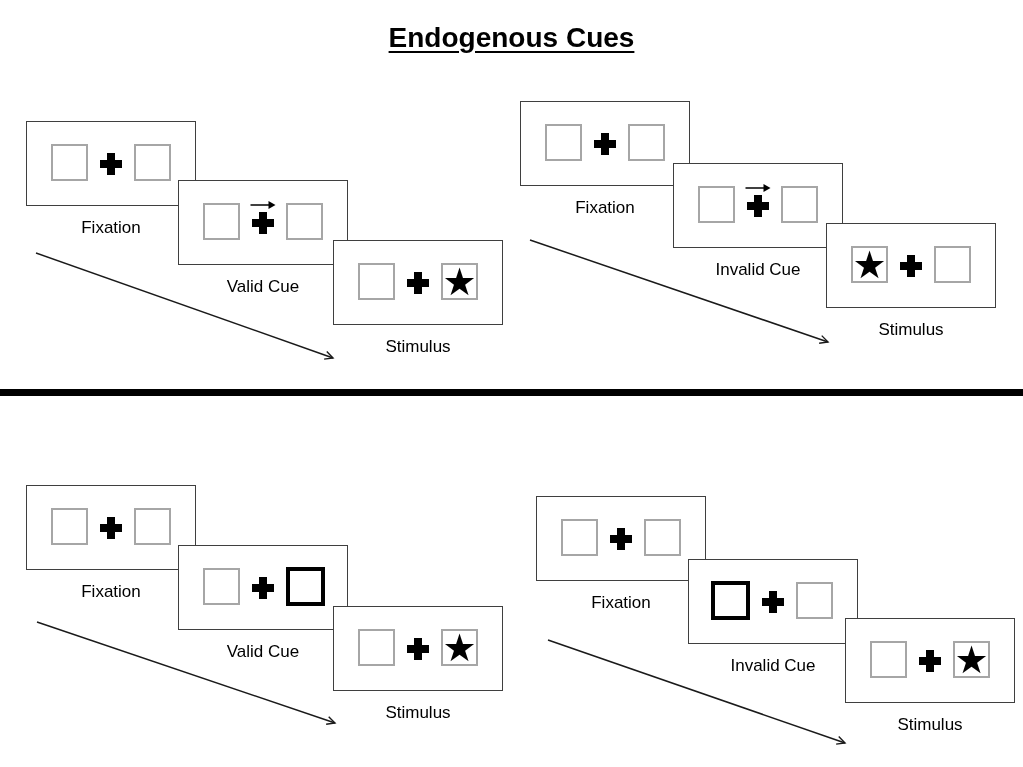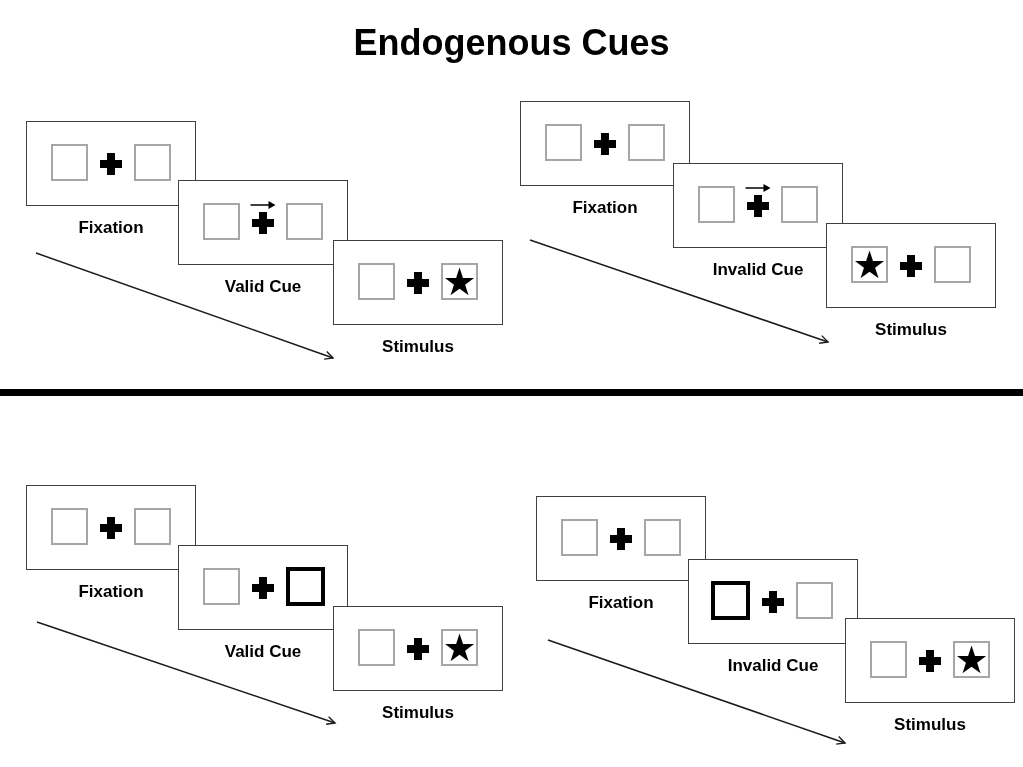--- a/index.html
+++ b/index.html
@@ -2,21 +2,21 @@
 <html><head>
 <meta charset="utf-8">
 <style>
   html,body{margin:0;padding:0;background:#ffffff;}
   .canvas{
     position:relative;width:1023px;height:767px;background:#ffffff;
     font-family:"Liberation Sans",sans-serif;color:#000;overflow:hidden;
   }
   .title{
     position:absolute;left:0;width:100%;text-align:center;
-    font-size:36px;font-weight:bold;
+    font-size:28px;font-weight:bold;text-decoration:underline;
     text-underline-offset:4px;
   }
   .divider{position:absolute;left:0;width:1023px;height:7px;background:#000;}
   .panel{
     position:absolute;width:170px;height:85px;box-sizing:border-box;
     background:#fff;border:1.5px solid #3f3f3f;
   }
   .sq{
     position:absolute;box-sizing:border-box;width:37px;height:37px;top:22px;
     border:2px solid #a6a6a6;background:#fff;
@@ -31,21 +31,21 @@
   .plus::after{content:"";position:absolute;left:7px;top:0;width:8px;height:22px;background:#000;}
   .cue-arrow{position:absolute;left:50%;top:18px;transform:translateX(-50%);}
   .cue-arrow line{stroke:#000;stroke-width:1.6;}
   .cue-arrow path{fill:#000;}
   .star{
     position:absolute;inset:0;display:flex;align-items:center;justify-content:center;
     font-family:"DejaVu Sans",sans-serif;font-size:38px;line-height:1;color:#000;
   }
   .plabel{
     position:absolute;width:170px;text-align:center;
-    font-size:17px;font-weight:bold;white-space:nowrap;
+    font-size:17px;font-weight:normal;white-space:nowrap;
   }
   .tarrow{position:absolute;}
   .tarrow line{stroke:#1a1a1a;stroke-width:1.5;}
 </style>
 </head>
 <body>
 
 <div class="canvas">
 
   <svg width="0" height="0" style="position:absolute">

